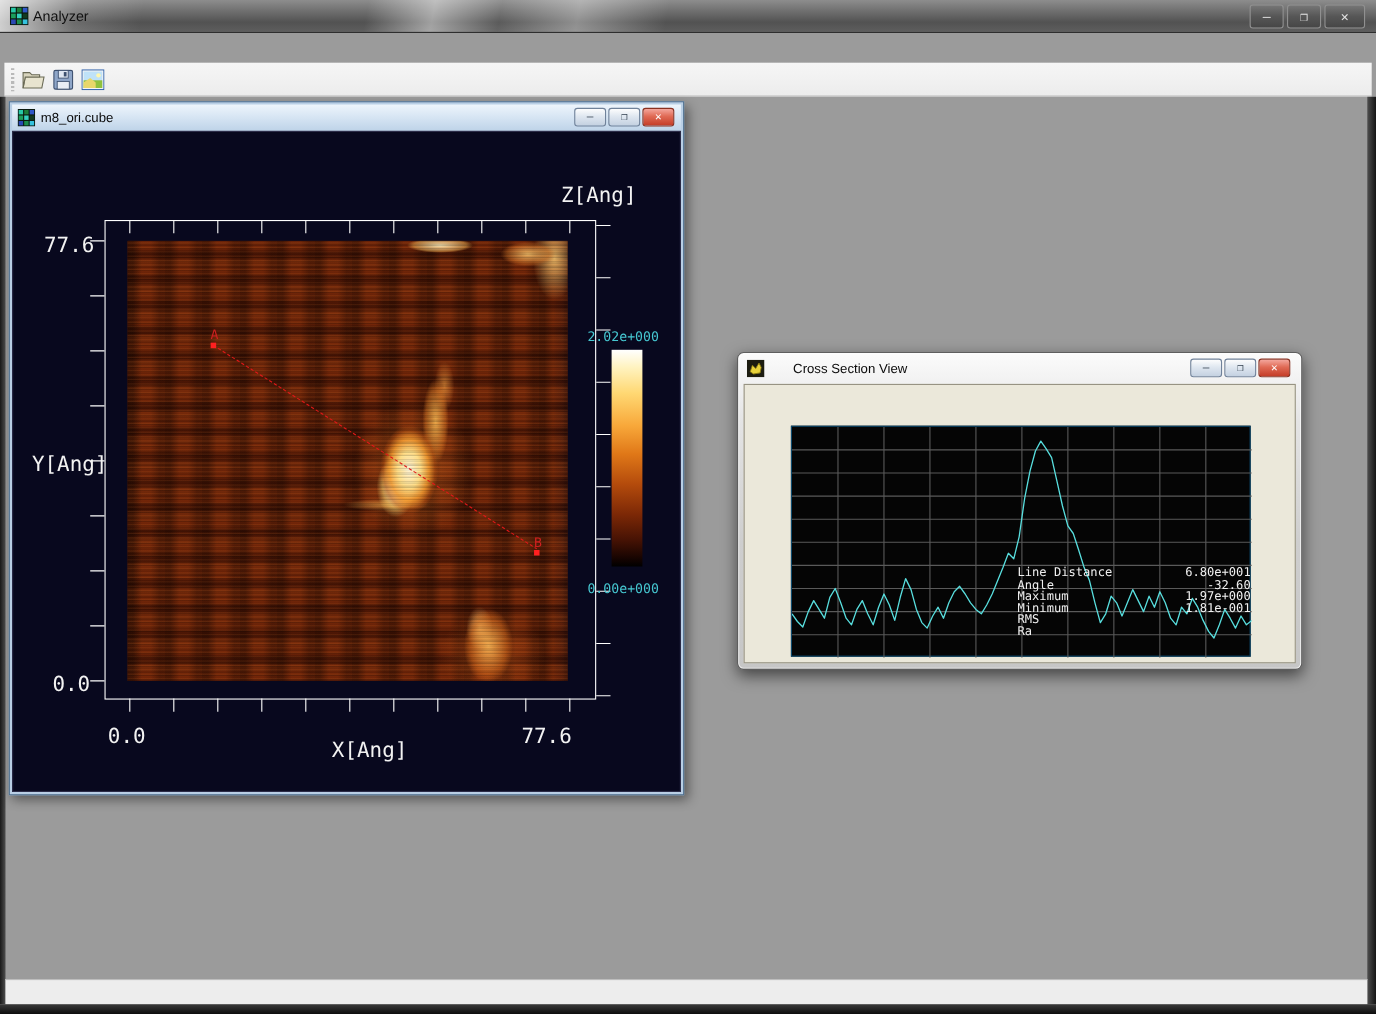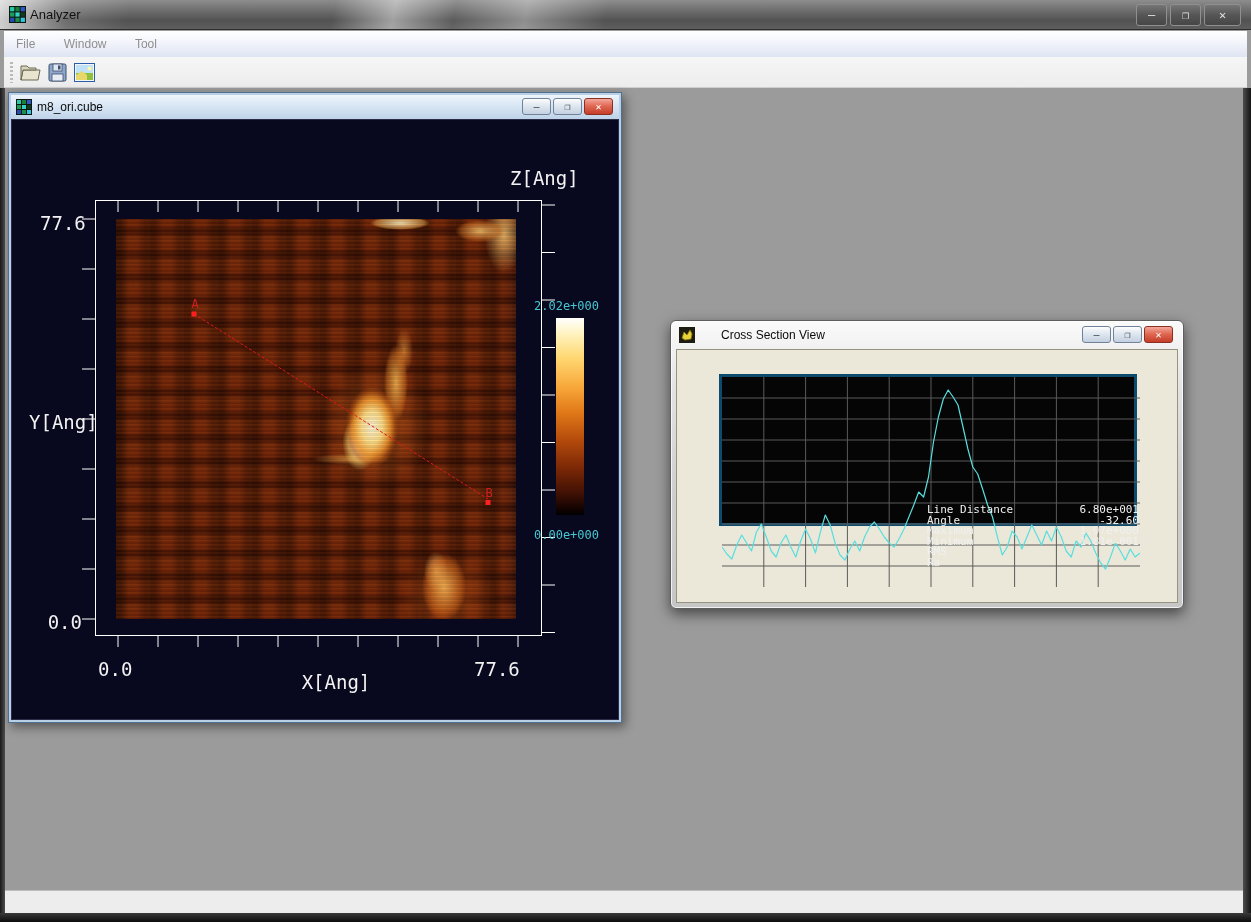--- a/index.html
+++ b/index.html
@@ -87,22 +87,22 @@
     border:1px solid #5e5e5e; border-radius:6px;
     background:linear-gradient(180deg,#fbfbfb 0%,#e4e4e4 22%,#cecece 60%,#c6c6c6 100%);
     box-shadow:0 5px 14px rgba(0,0,0,.55), inset 0 0 0 1px rgba(255,255,255,.75); }
   #xsec-titlebar { position:absolute; left:0; top:0; right:0; height:28px; }
   #xsec-title { position:absolute; left:28px; top:7px; font-size:12px; color:#0a0a0a;margin-left:22px; }
   #xsec-content { position:absolute; left:5px; top:28px; right:5px; bottom:5px;
     background:#ebe8da; border:1px solid #979383; }
   #xsec-heading { position:absolute; left:0; top:3px; width:100%; text-align:center;
     font-family:"DejaVu Sans Mono",monospace; font-size:13px; font-weight:bold;
     color:#00a050; letter-spacing:1px; }
-  #xsec-plot { position:absolute; left:42px; top:24px; width:418px; height:152px;
-    background:#050505; border:3px solid #0c4a6e; }
+  #xsec-plot { position:absolute; left:42px; top:37px; width:418px; height:210px;
+    background:#050505; border:1px solid #0c4a6e; }
   #xsec-svg { position:absolute; left:0; top:0; }
   #xsec-stats { position:absolute; left:205px; top:128px; width:212px;
     font-family:"DejaVu Sans Mono",monospace; font-size:11px; line-height:10.5px; color:#f0f0f0; }
   .stat-row { display:flex; justify-content:space-between; white-space:pre; }
 </style>
 </head>
 <body>
 
 <div id="screen">
 
@@ -120,25 +120,20 @@
       <rect x="11" y="11" width="4" height="4" fill="#35c2de"></rect>
     </svg>
     <span id="main-title">Analyzer</span>
     <div id="main-buttons">
       <div class="mbtn">–</div>
       <div class="mbtn">❐</div>
       <div class="mbtn close">✕</div>
     </div>
   </div>
 
-  <div id="menubar">
-    <span class="menu-item">File</span>
-    <span class="menu-item">Window</span>
-    <span class="menu-item">Tool</span>
-  </div>
 
   <div id="toolbar">
     <div id="toolbar-grip"></div>
     <div class="tool-btn" style="left:14px;">
       <svg width="23" height="19" viewBox="0 0 23 19">
         <path d="M2 17 L4 7 L21 7 L19 17 Z" fill="#e8e4cf" stroke="#6a6a55" stroke-width="1"></path>
         <path d="M2 17 L2 3 L8 3 L10 5 L17 5 L17 7 L4 7 Z" fill="#d8d4bd" stroke="#6a6a55" stroke-width="1"></path>
       </svg>
     </div>
     <div class="tool-btn" style="left:41px;">

